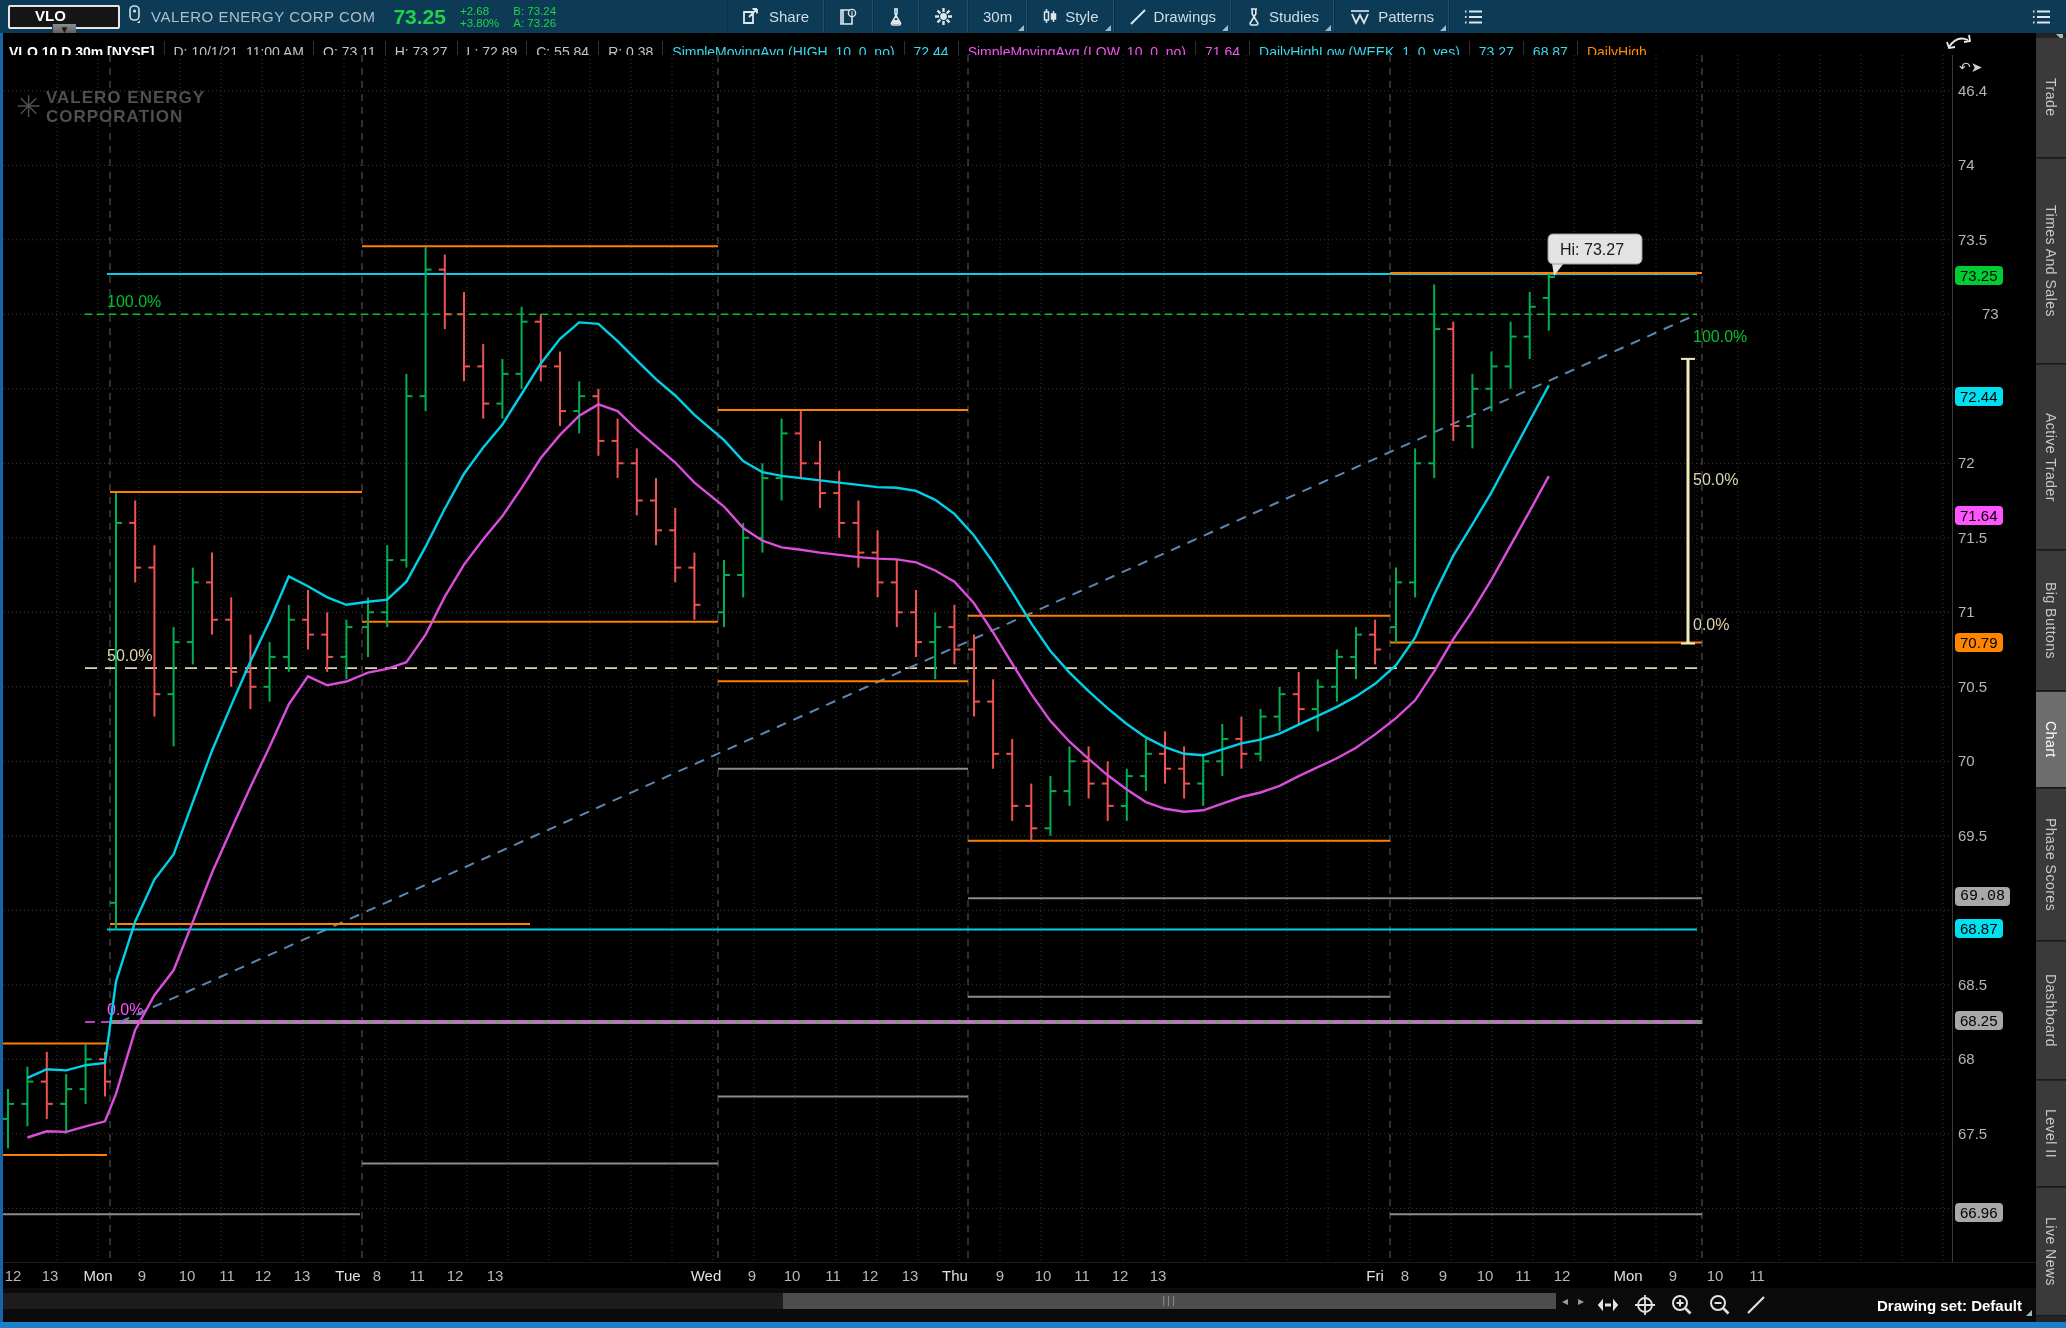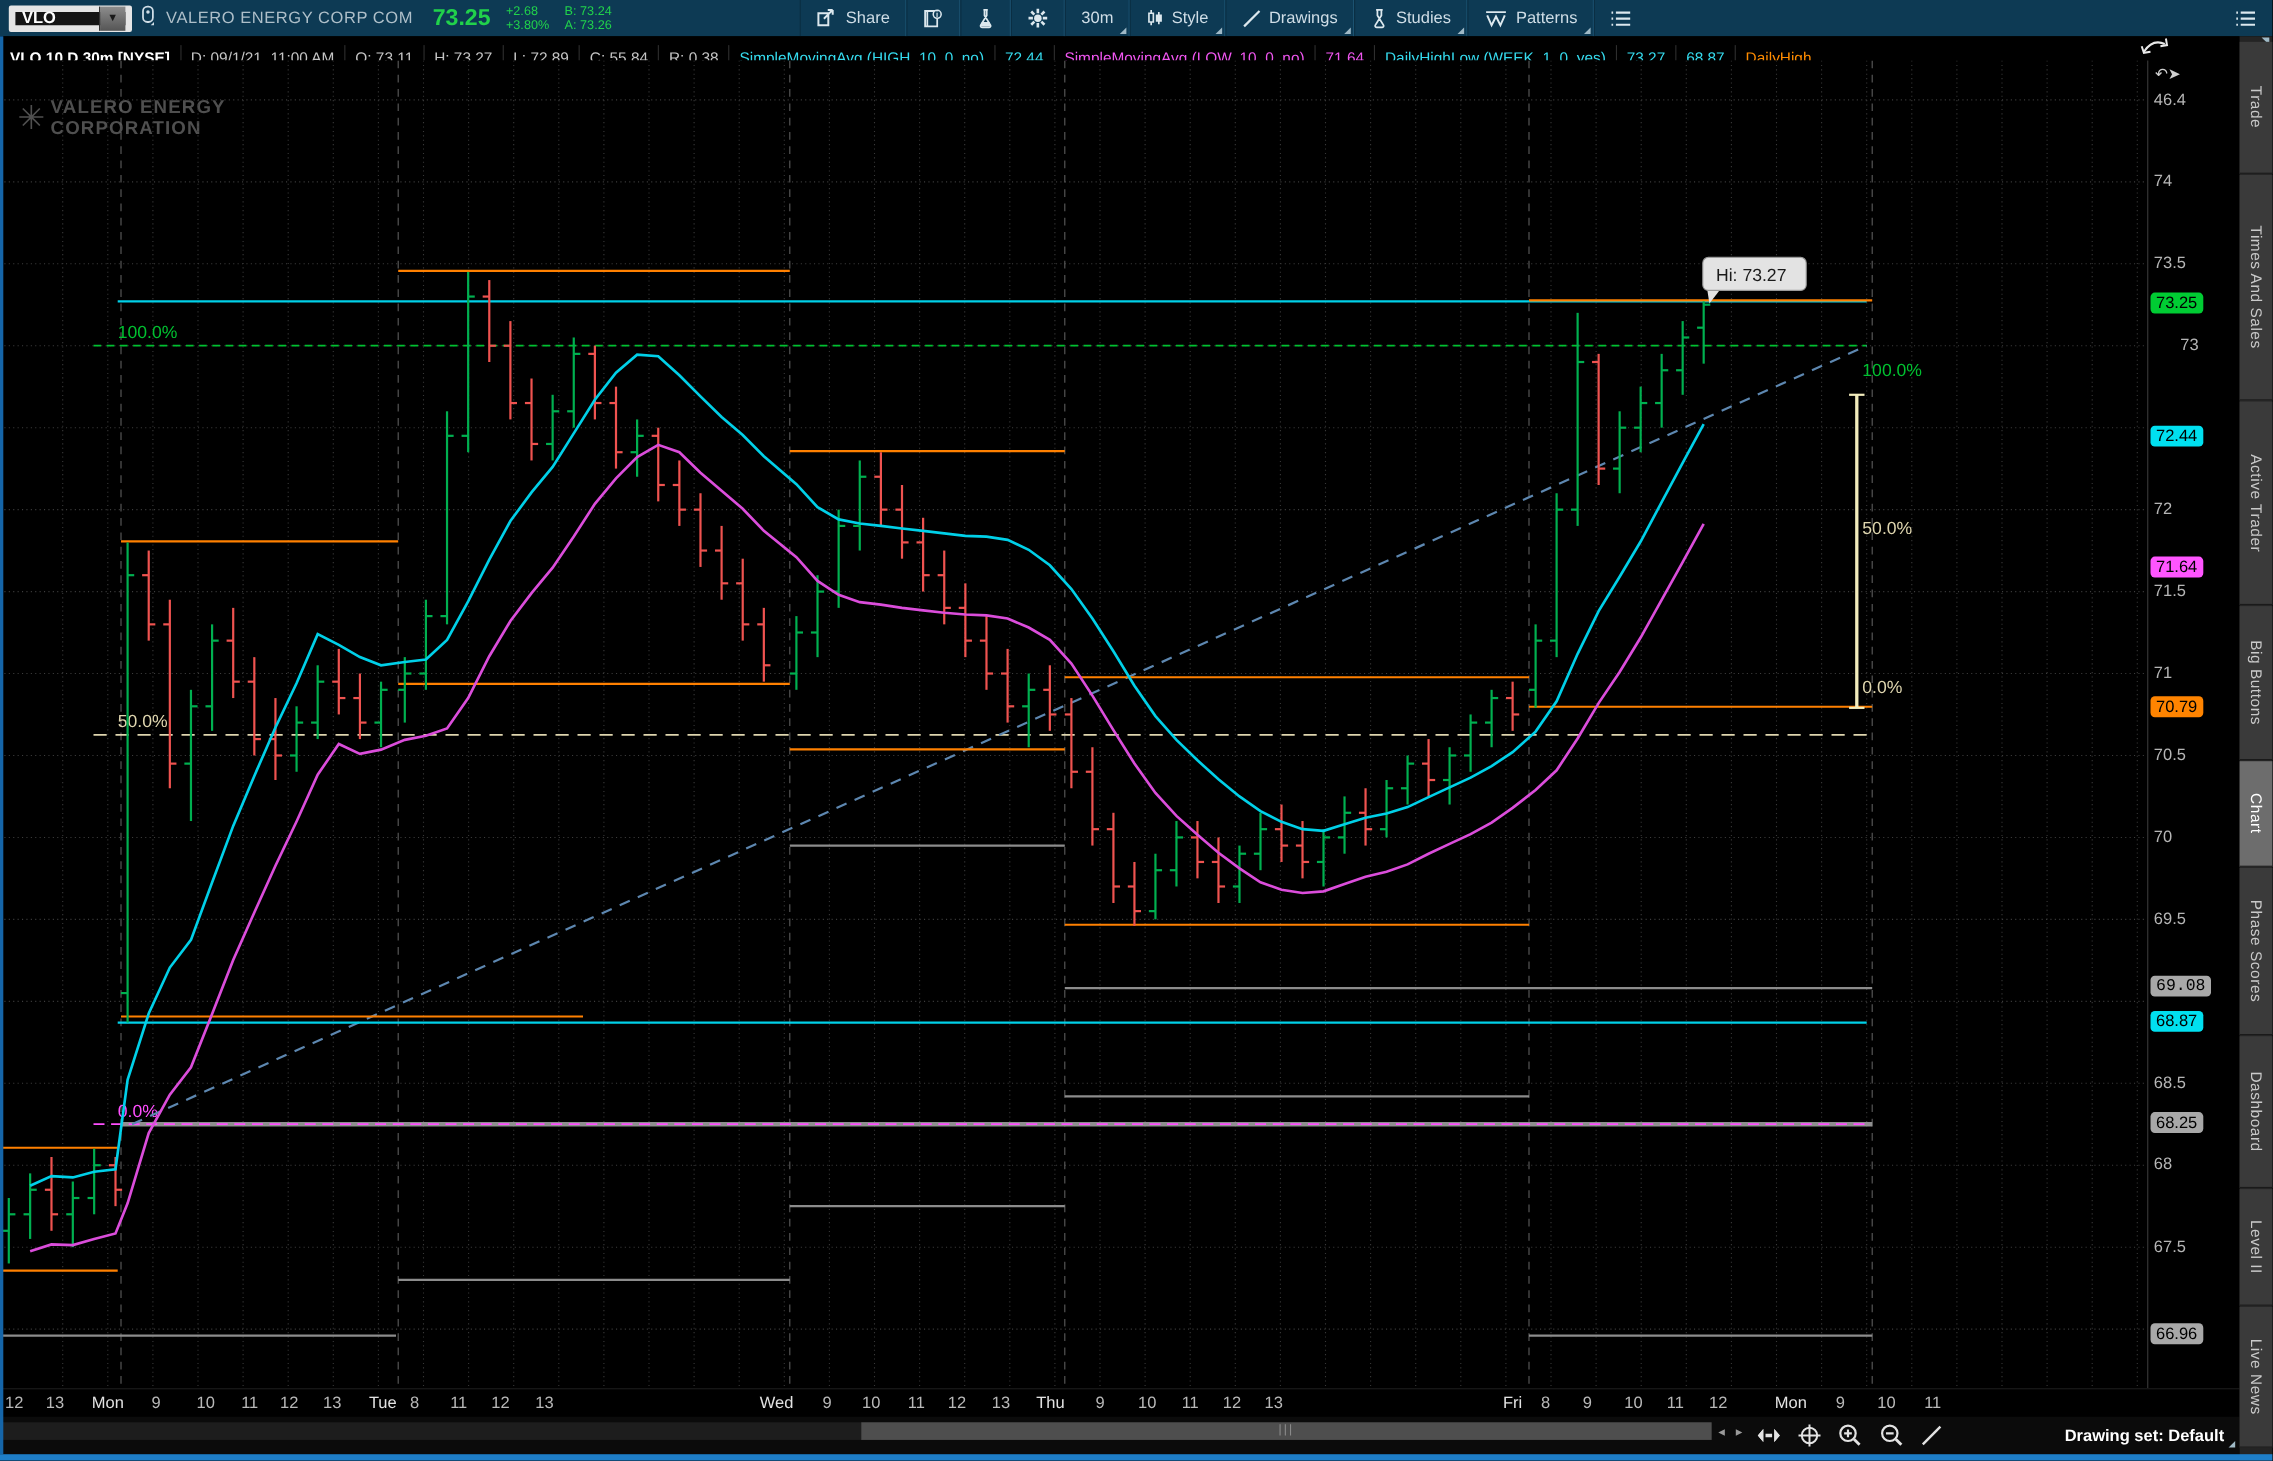--- a/index.html
+++ b/index.html
@@ -9,21 +9,21 @@
 
   
   #topbar { position:absolute; left:0; top:0; width:2066px; height:33px;
     background:#0d3a54; color:#cfdde6; display:flex; align-items:center; font-size:15px; }
   .tb-btn { position:relative; display:flex; align-items:center; gap:7px; padding:0 14px;
     height:33px; border-left:1px solid #0a2e43; border-right:1px solid #1b5270; cursor:pointer; white-space:nowrap; }
   .tb-btn svg { display:block; }
   .corner { position:absolute; right:2px; bottom:2px; width:0; height:0;
     border-left:6px solid transparent; border-bottom:6px solid #9fb9c6; }
   #symbol-box { display:flex; align-items:center; margin-left:8px; background:#151515;
-    border:6px solid #e5e5e5; border-radius:2px; height:24px; width:112px; }
+    border:2px solid #e5e5e5; border-radius:2px; height:24px; width:112px;flex-direction:column; }
   #symbol-input { flex:1; background:transparent; border:none; color:#fff; font-weight:bold;
     font-size:15px; padding:0 6px; width:70px; outline:none; font-family:"Liberation Sans",sans-serif;}
   #symbol-dd { width:24px; height:22px; background:linear-gradient(#8d8d8d,#555);
     border-left:1px solid #333; display:flex; align-items:center; justify-content:center;
     color:#1a1a1a; font-size:10px; cursor:pointer; }
   #link-icon { margin:0 10px 0 8px; cursor:pointer; }
   #company { color:#aebfc9; letter-spacing:.5px; margin-right:18px; }
   #last-price { color:#21d24b; font-size:21px; font-weight:bold; margin-right:14px; }
   .stack { display:flex; flex-direction:column; justify-content:center; line-height:12px;
     font-size:11.5px; color:#21d24b; margin-right:14px; }
@@ -188,21 +188,21 @@
               <path d="M5 2.5 h13 M5 8 h13 M5 13.5 h13"></path>
               <path d="M1 2.5 h1.5 M1 8 h1.5 M1 13.5 h1.5"></path>
             </g>
           </svg>
     </div>
   </div>
 </div>
 
 <div id="chart-header">
   <span class="hd-seg hd-title">VLO 10 D 30m [NYSE]</span>
-  <span class="hd-seg">D: 09/1/21, 11:00 AM</span>
+  <span class="hd-seg">D: 10/1/21, 11:00 AM</span>
   <span class="hd-seg">O: 73.11</span>
   <span class="hd-seg">H: 73.27</span>
   <span class="hd-seg">L: 72.89</span>
   <span class="hd-seg">C: 55.84</span>
   <span class="hd-seg">R: 0.38</span>
   <span class="hd-seg" style="color:#35dbee">SimpleMovingAvg (HIGH, 10, 0, no)</span>
   <span class="hd-seg" style="color:#35dbee">72.44</span>
   <span class="hd-seg" style="color:#f056f0">SimpleMovingAvg (LOW, 10, 0, no)</span>
   <span class="hd-seg" style="color:#f056f0">71.64</span>
   <span class="hd-seg" style="color:#35dbee">DailyHighLow (WEEK, 1, 0, yes)</span>

